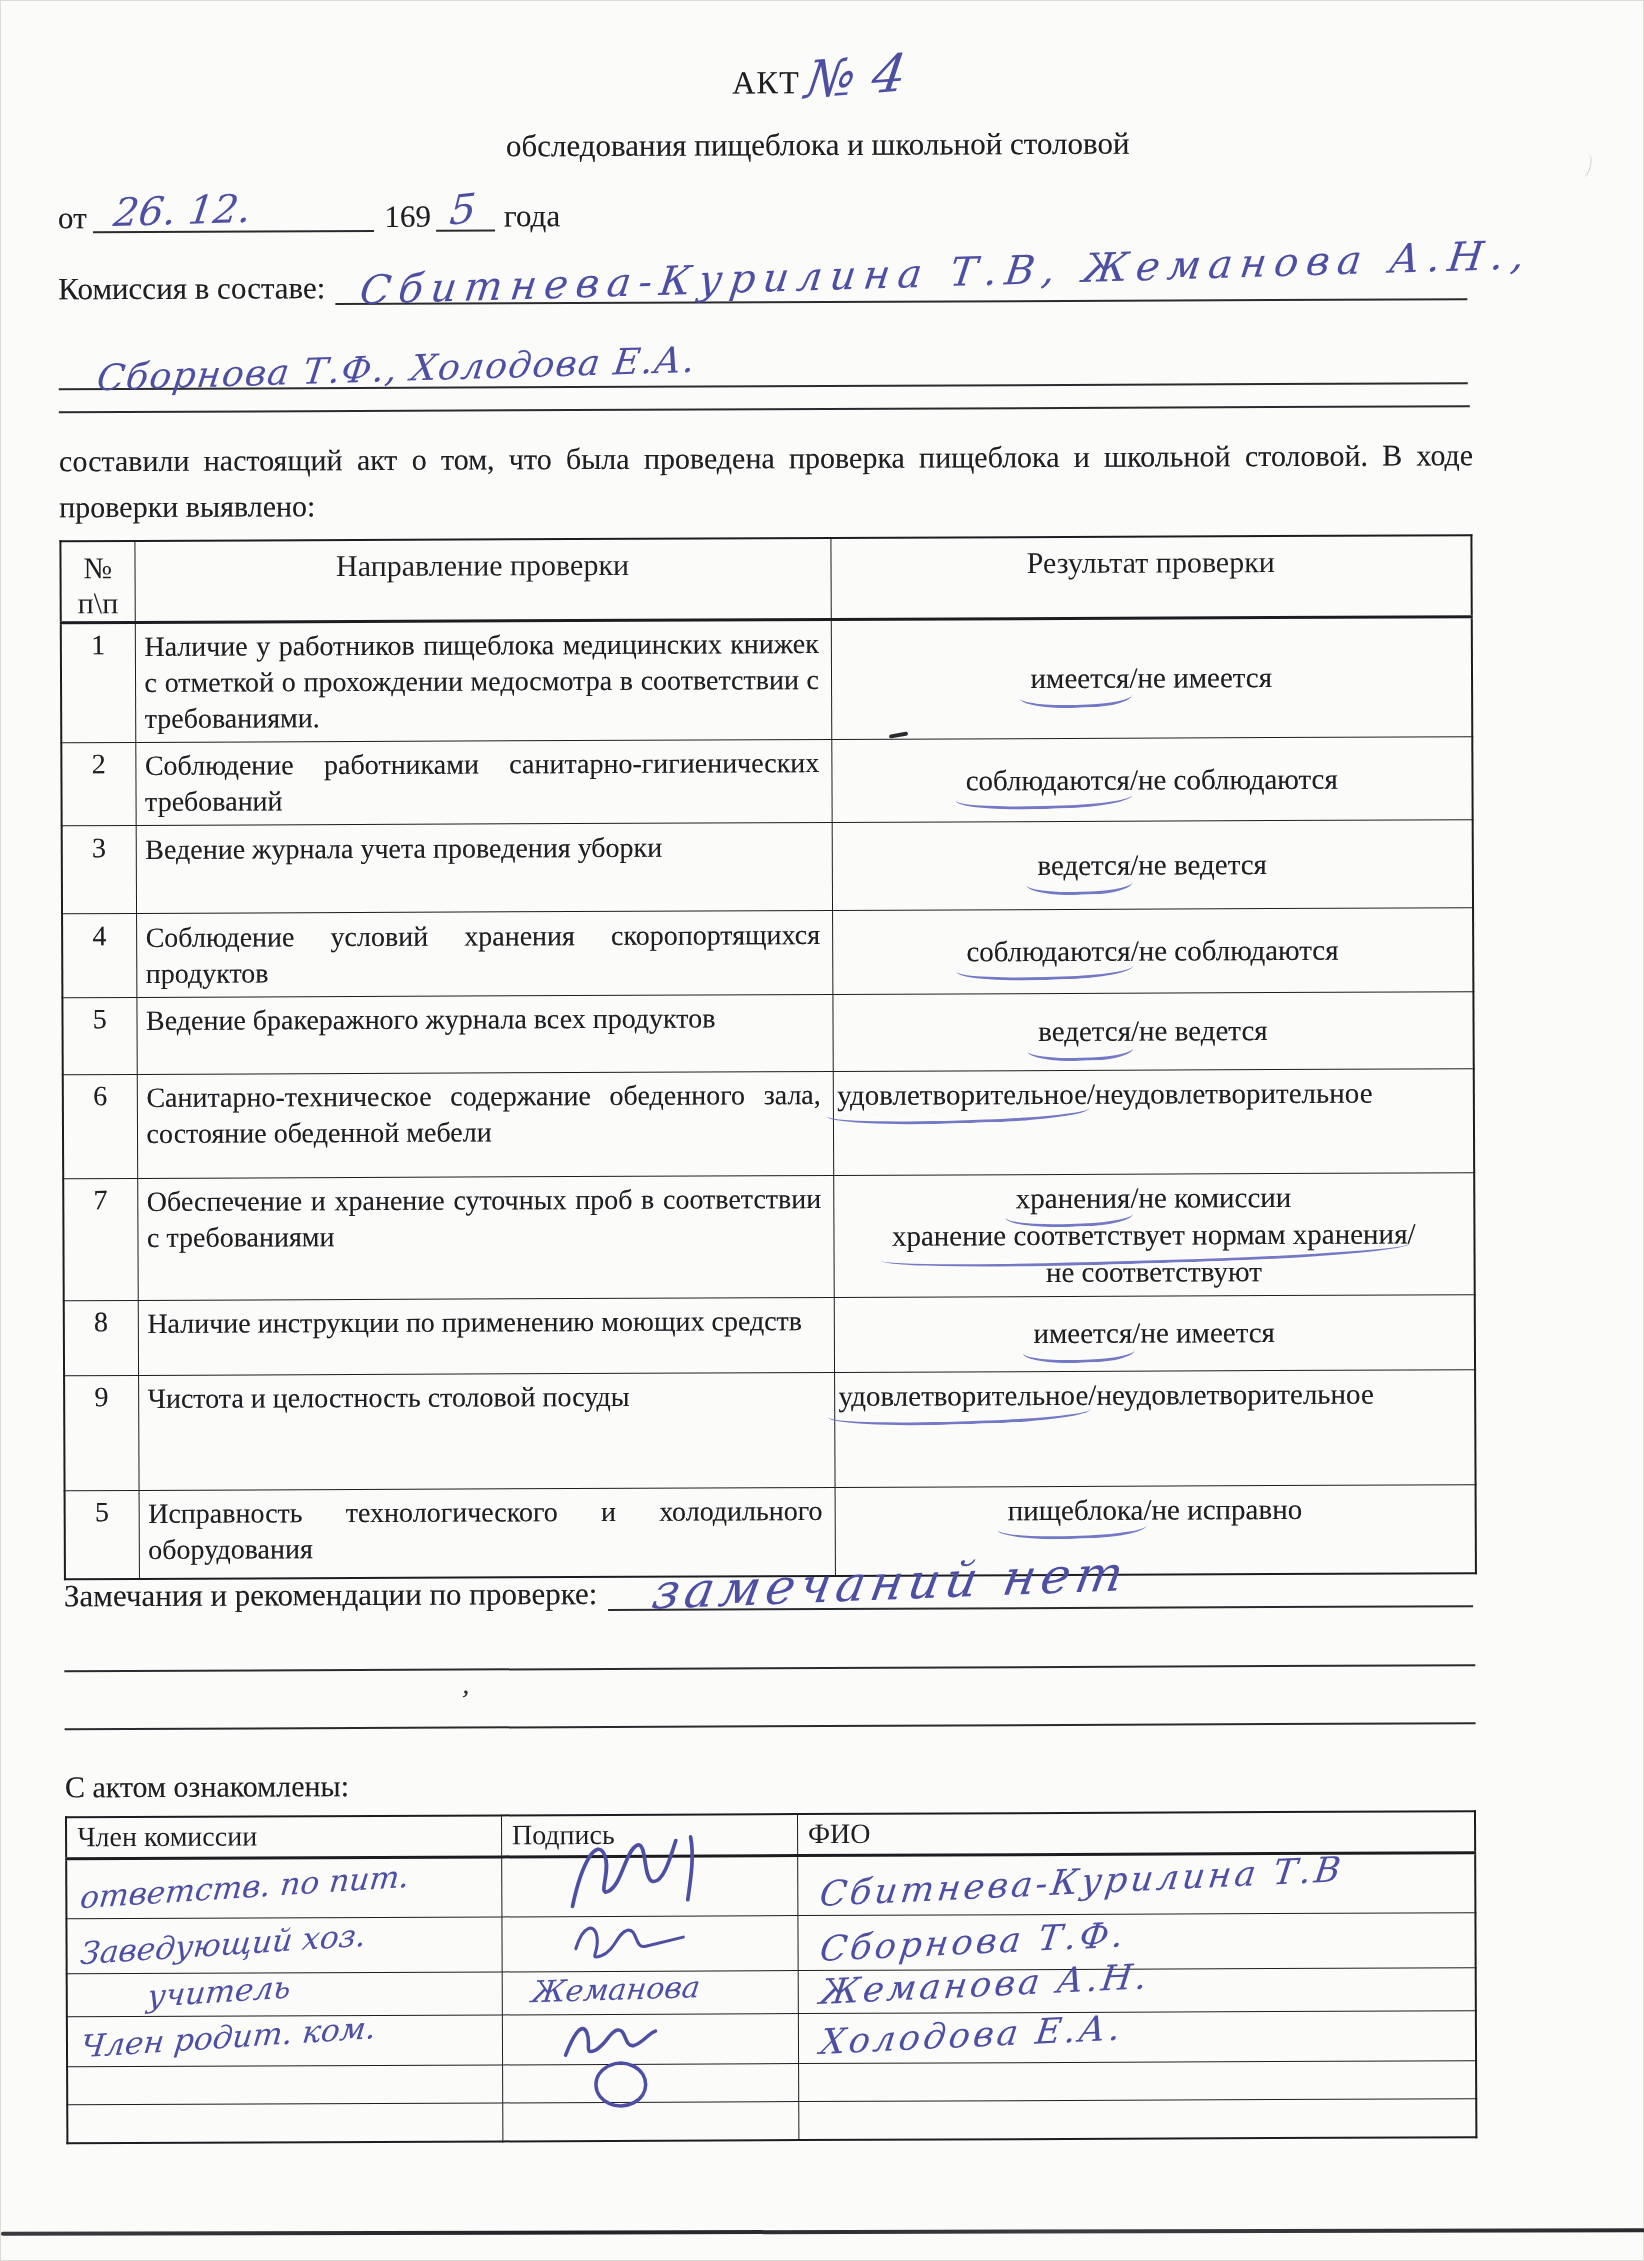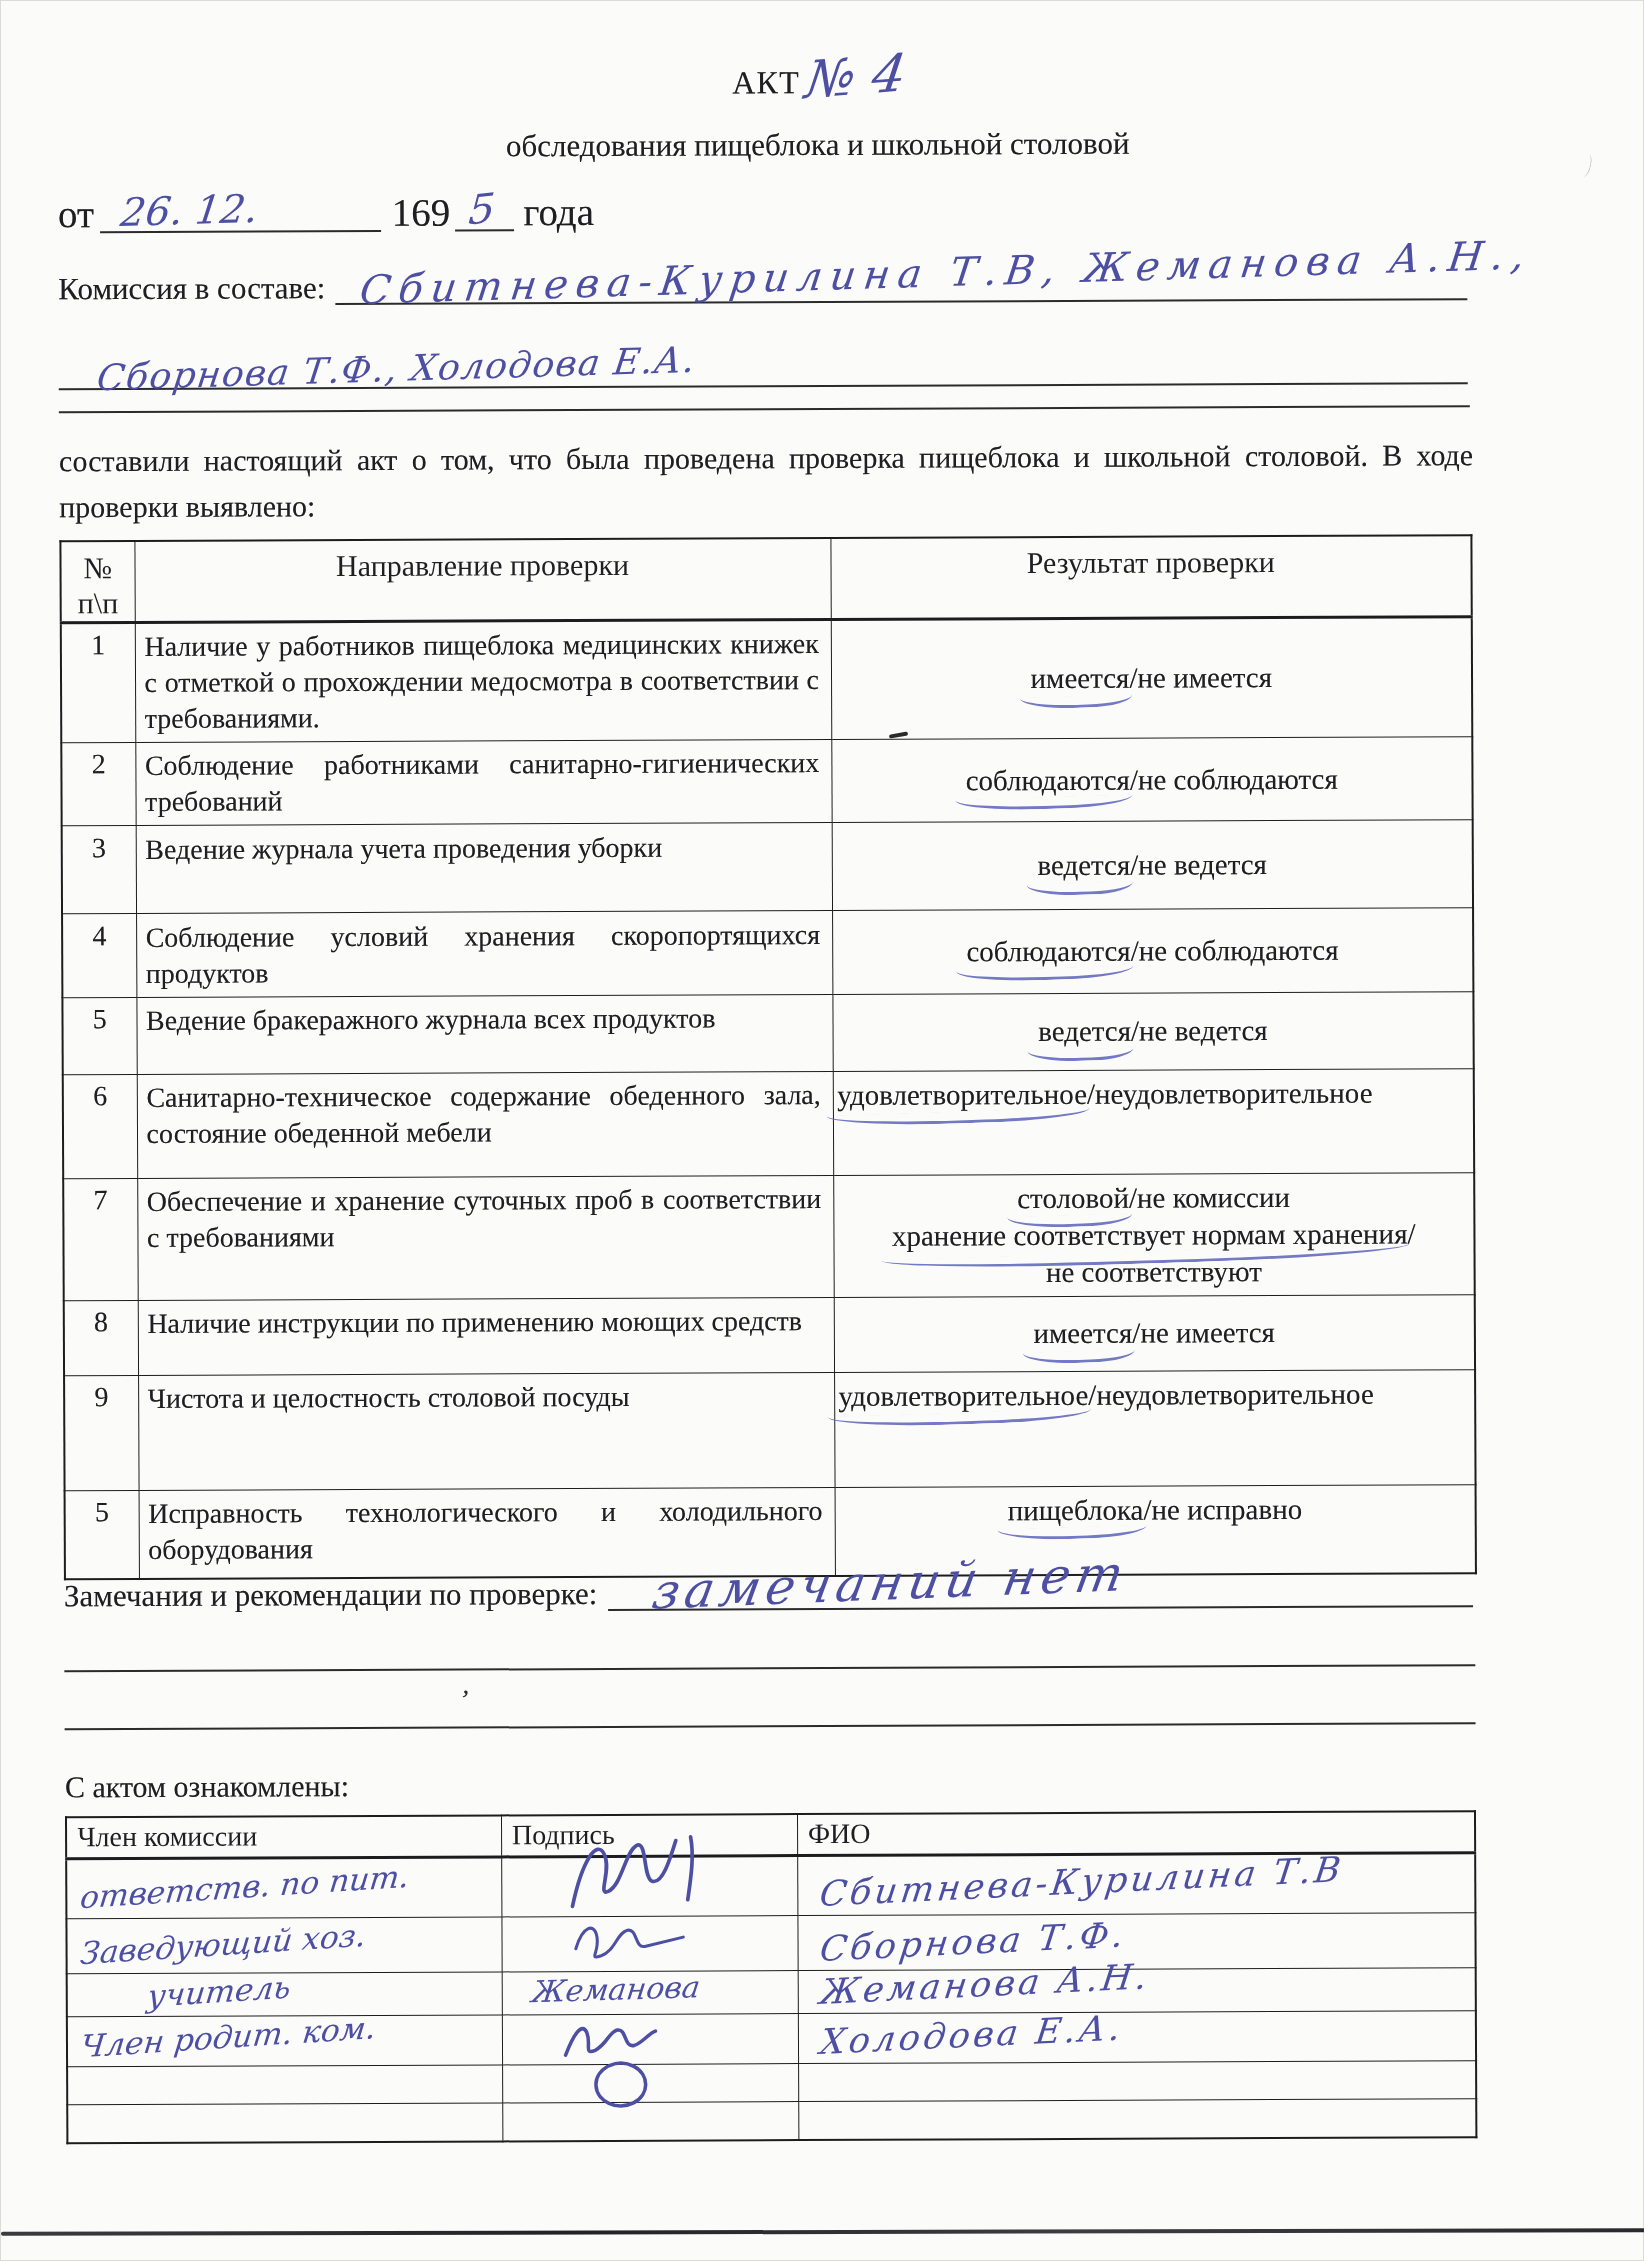--- a/index.html
+++ b/index.html
@@ -29,21 +29,21 @@
   .title-num{font-size:52px;line-height:.8;margin-left:3.9px;transform:skewX(-12deg) rotate(-4deg) translateY(3.9px);}
   .subtitle{position:absolute;top:126px;left:0;width:100%;text-align:center;font-size:31px;}
 
   
   .write-line{position:absolute;left:61px;right:172px;display:flex;align-items:flex-end;}
   .wl-label{white-space:nowrap;font-size:31px;line-height:1.1;padding-right:10.3px;}
   .wl-fill{flex:1;position:relative;border-bottom:2.6px solid #2b2b2e;height:100%;}
   .rule{position:absolute;left:61px;width:1411px;border-top:2.6px solid #2b2b2e;height:0;}
 
   .date-row{position:absolute;top:193px;left:61px;display:flex;align-items:flex-end;height:36px;}
-  .date-prefix,.date-year,.date-suffix{font-size:39px;line-height:1;}
+  .date-prefix,.date-year,.date-suffix{font-size:31px;line-height:1;}
   .date-seg1{width:281px;border-bottom:2.6px solid #2b2b2e;position:relative;height:100%;margin:0 10.3px 0 6.4px;}
   .date-seg2{width:59px;border-bottom:2.6px solid #2b2b2e;position:relative;height:100%;margin:0 9px 0 5.2px;}
   .hw-daymonth{position:absolute;bottom:-3.9px;left:18px;font-size:39px;}
   .hw-year{position:absolute;bottom:-5.2px;left:11.6px;font-size:41px;transform:skewX(-10deg) rotate(-6deg);}
 
   .commission-row{top:256px;height:46px;}
   .hw-names1{position:absolute;bottom:-10.3px;left:22px;font-size:40px;letter-spacing:7.7px;}
   .names2-line{top:338px;height:48px;}
   .hw-names2{position:absolute;bottom:-10.3px;left:36px;font-size:36px;letter-spacing:1.3px;}
 
@@ -207,21 +207,21 @@
             <td class="c-num print">6</td>
             <td class="c-dir print">Санитарно-техническое содержание обеденного зала, состояние обеденной мебели</td>
             <td class="c-res print">
               <div class="res-line"><span class="pu">удовлетворительное</span><span>/неудовлетворительное</span></div>
             </td>
           </tr>
           <tr class="mrow r7">
             <td class="c-num print">7</td>
             <td class="c-dir print">Обеспечение и хранение суточных проб в соответствии с требованиями</td>
             <td class="c-res print">
-              <div class="res-line"><span class="pu">столовой</span><span>/не комиссии</span></div>
+              <div class="res-line"><span class="pu">хранения</span><span>/не комиссии</span></div>
               <div class="res-line"><span class="pu">хранение соответствует нормам хранения</span><span>/</span></div>
               <div class="res-line"><span>не соответствуют</span></div>
             </td>
           </tr>
           <tr class="mrow r8">
             <td class="c-num print">8</td>
             <td class="c-dir print">Наличие инструкции по применению моющих средств</td>
             <td class="c-res print">
               <div class="res-line"><span class="pu">имеется</span><span>/не имеется</span></div>
             </td>

